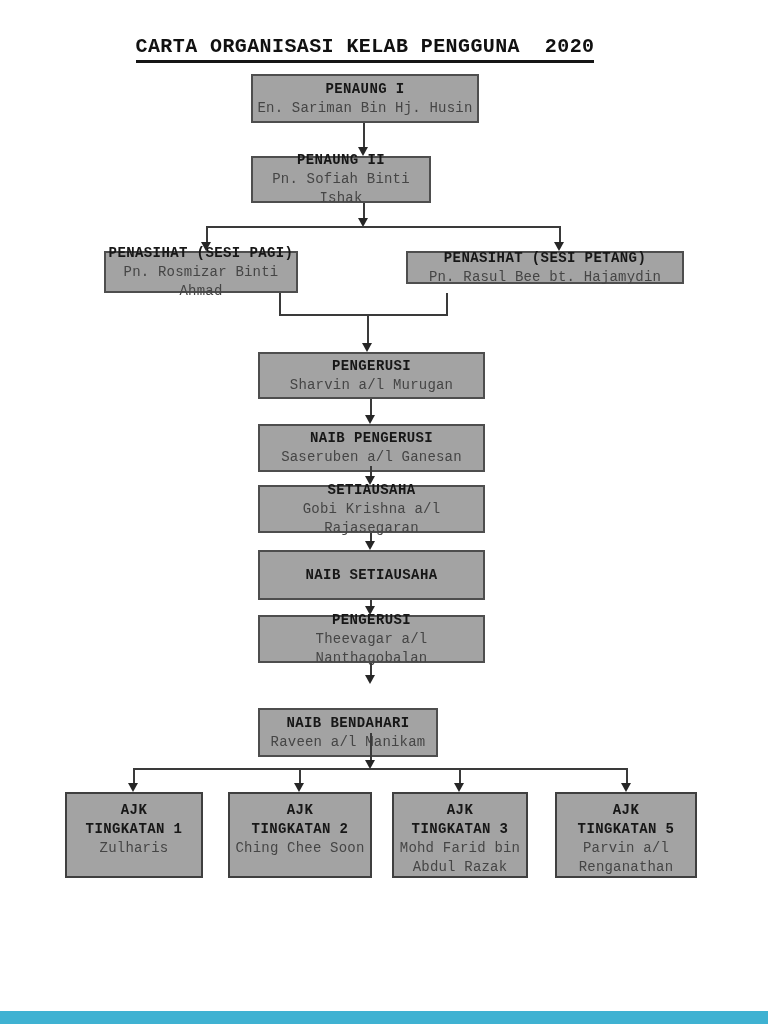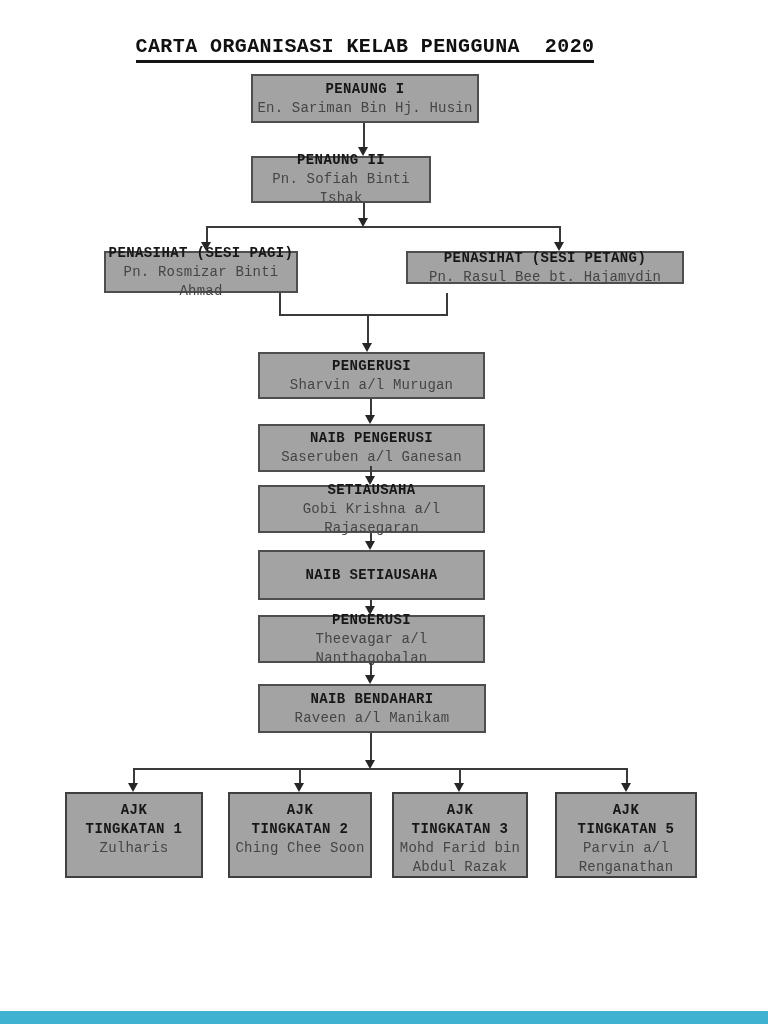--- a/index.html
+++ b/index.html
@@ -117,21 +117,21 @@
 
   <div class="box" style="left:258px;top:550px;width:227px;height:50px">
     <div class="box-title">NAIB SETIAUSAHA</div>
   </div>
 
   <div class="box" style="left:258px;top:615px;width:227px;height:48px">
     <div class="box-title">PENGERUSI</div>
     <div class="box-name">Theevagar a/l Nanthagobalan</div>
   </div>
 
-  <div class="box" style="left:258px;top:684px;width:228px;height:49px">
+  <div class="box" style="left:258px;top:708px;width:180px;height:49px">
     <div class="box-title">NAIB BENDAHARI</div>
     <div class="box-name">Raveen a/l Manikam</div>
   </div>
 
   <div class="box ajk" style="left:65px;top:792px;width:138px;height:86px">
     <div class="box-title">AJK</div>
     <div class="box-title">TINGKATAN 1</div>
     <div class="box-name">Zulharis</div>
   </div>
   <div class="box ajk" style="left:228px;top:792px;width:144px;height:86px">

